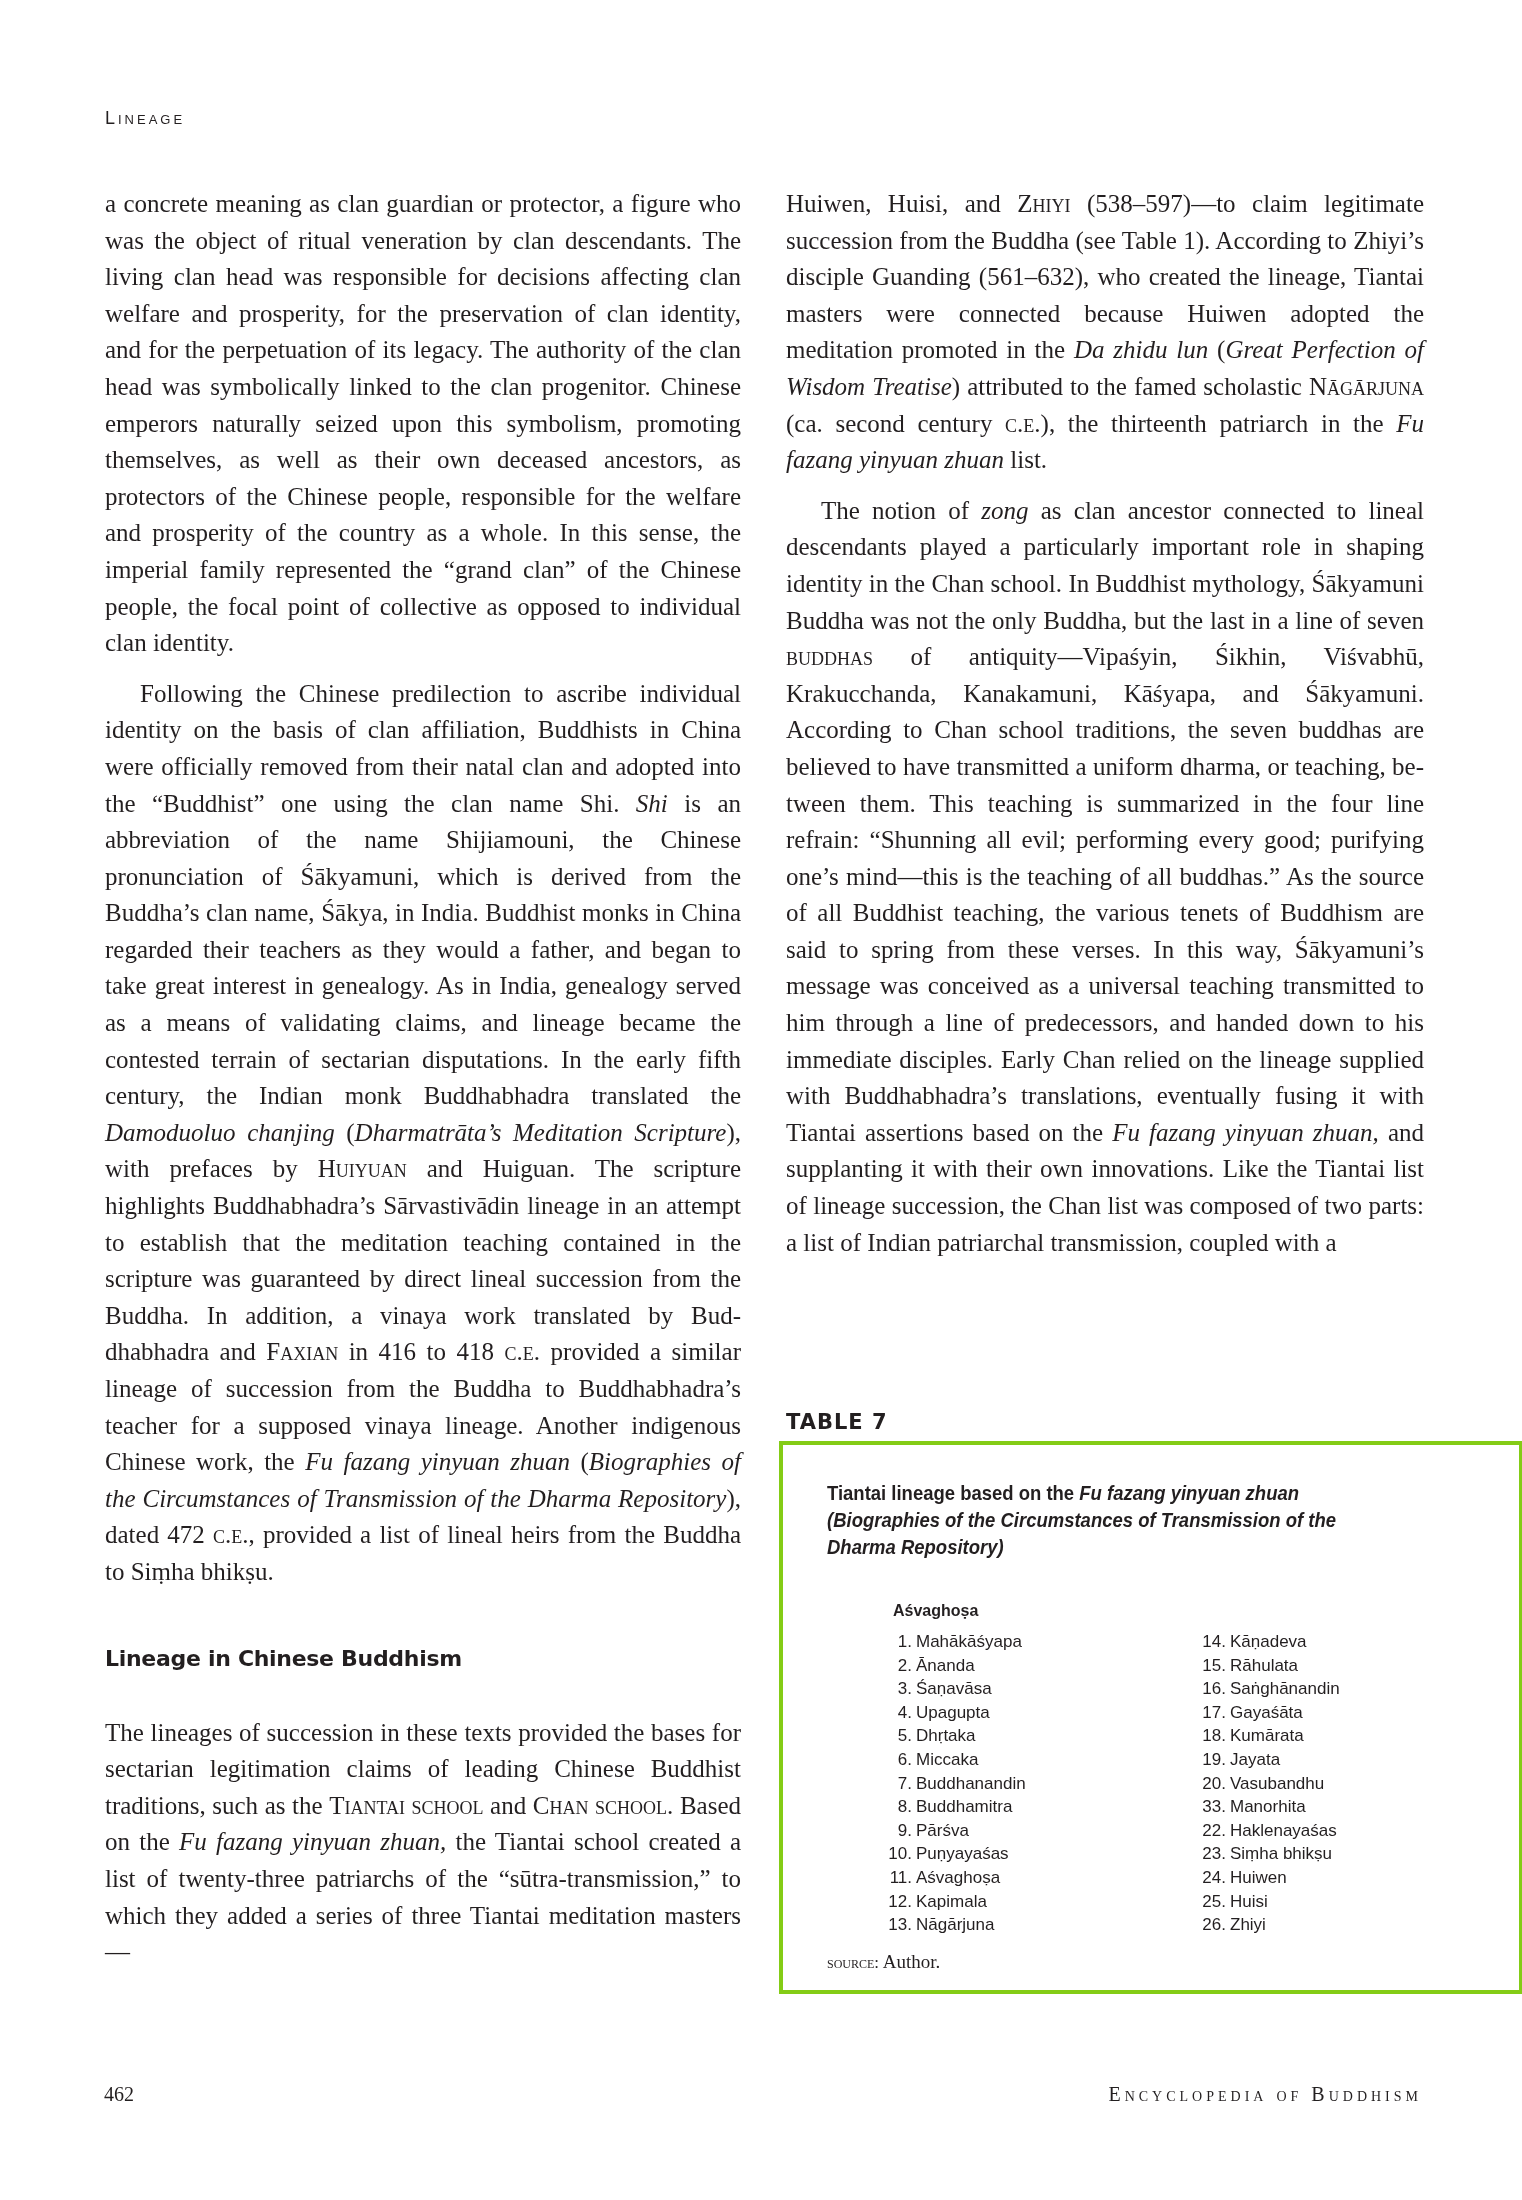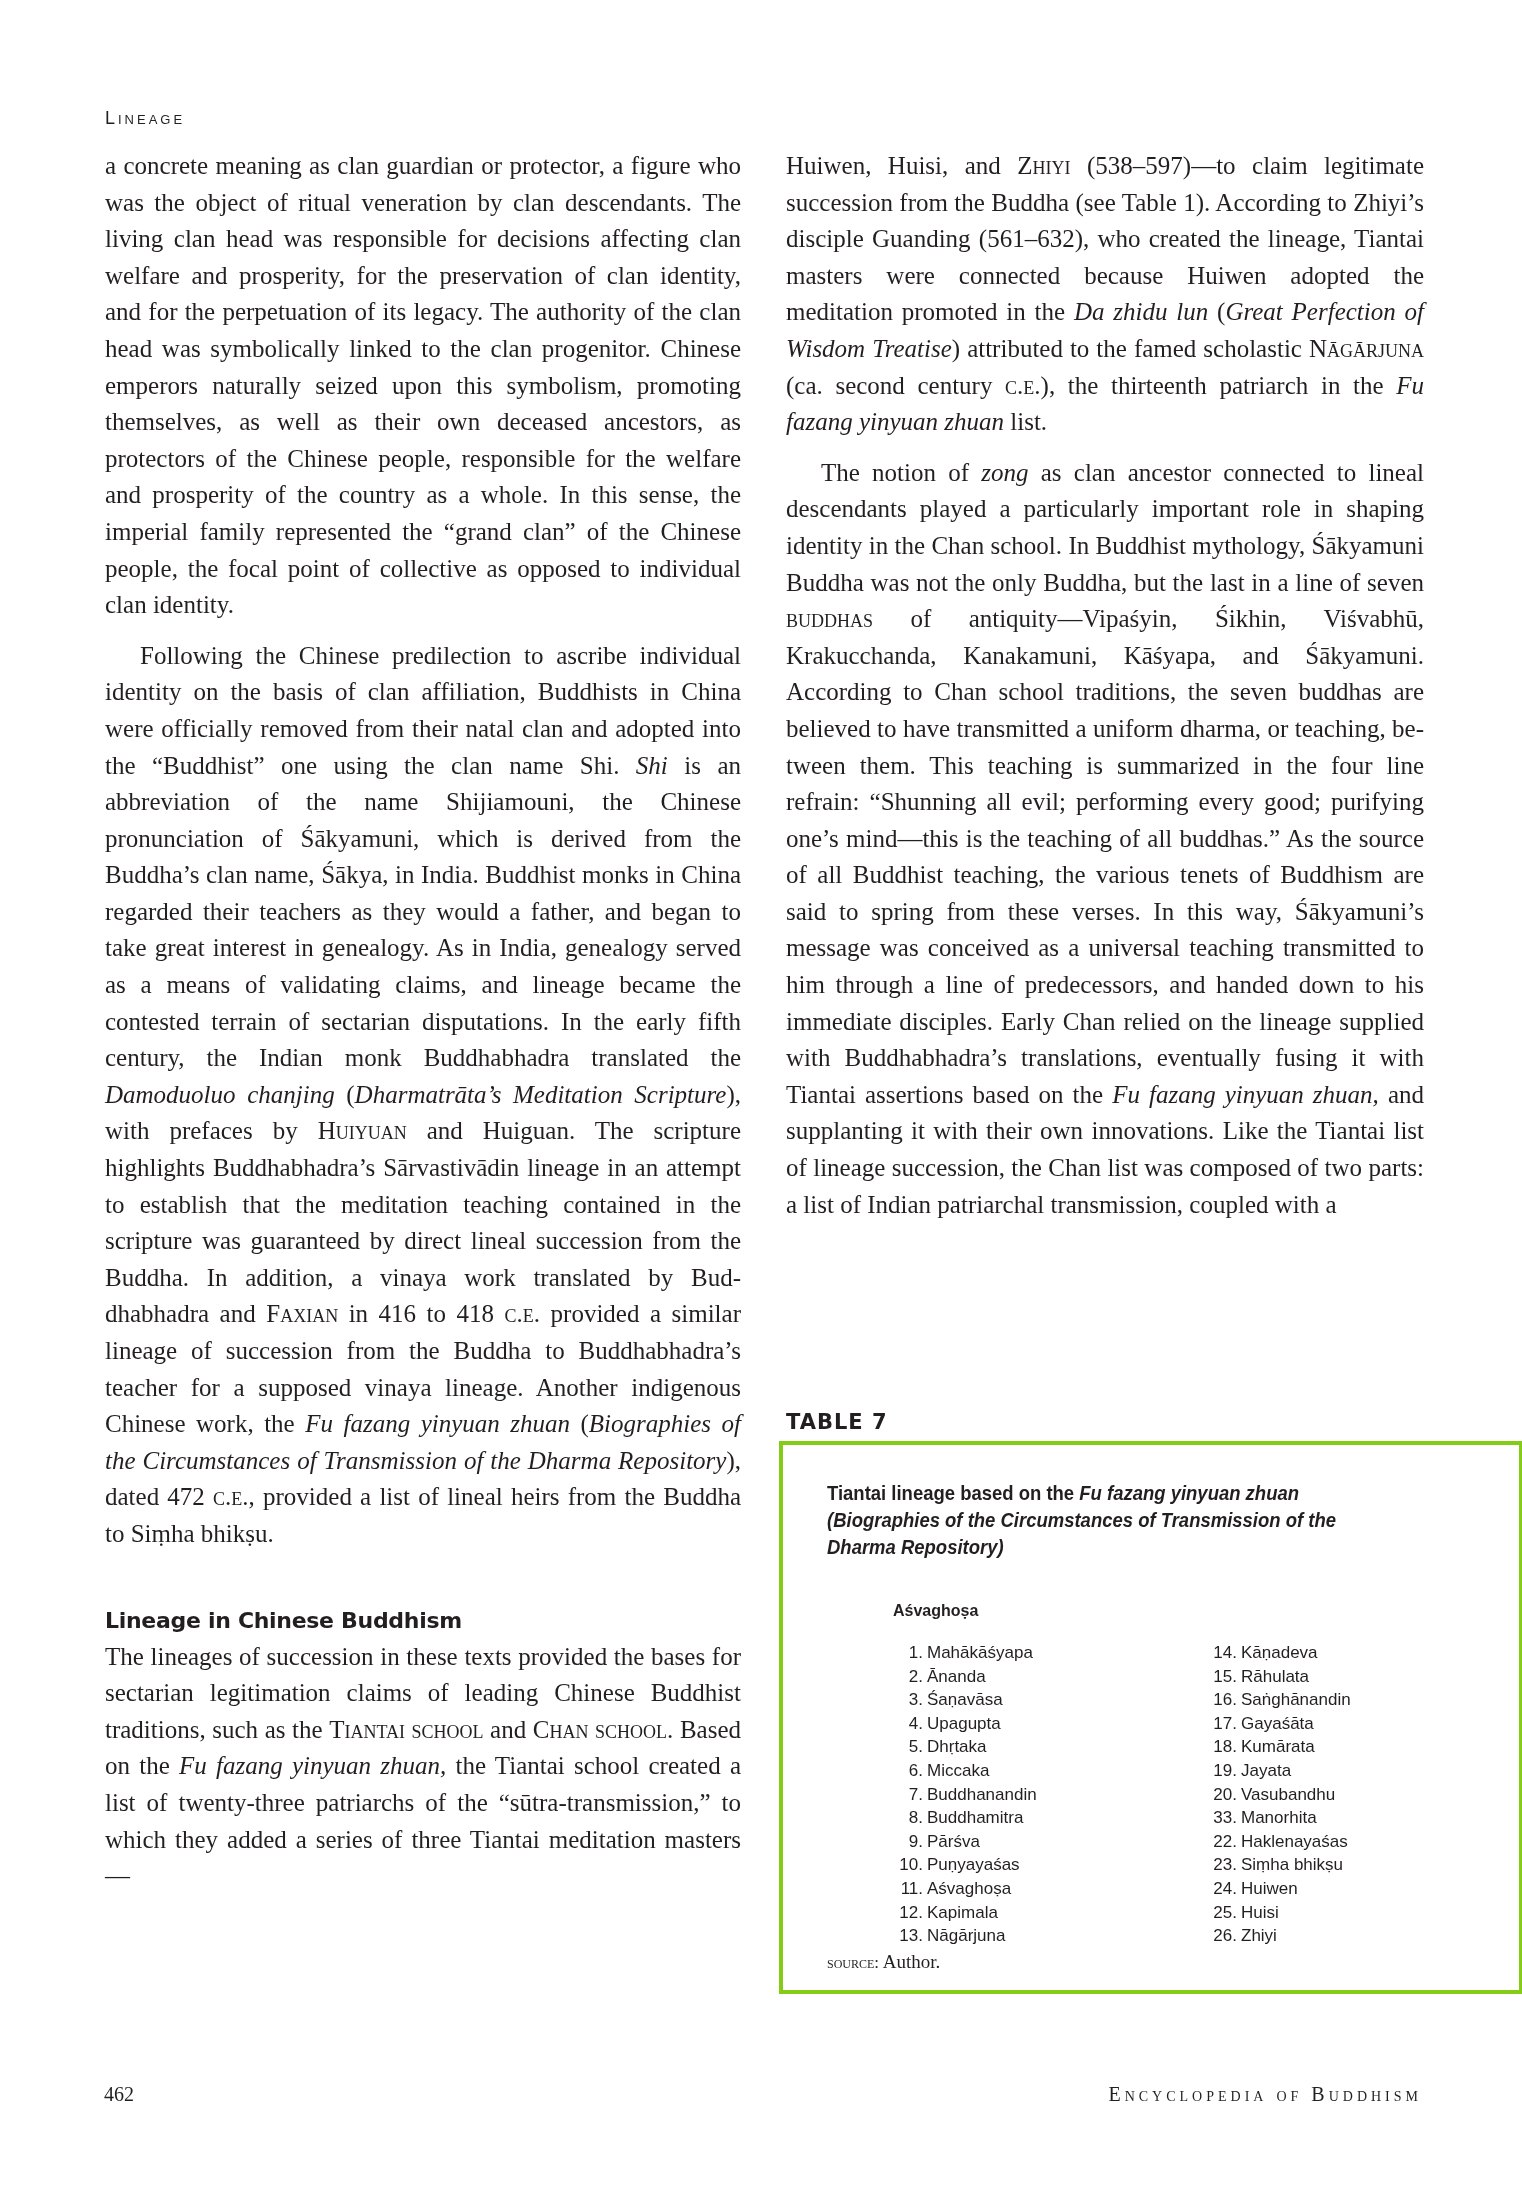--- a/index.html
+++ b/index.html
@@ -11,21 +11,21 @@
   }
   .col {
     position: absolute; top: 148px; width: 636px;
     font-family: "Liberation Serif", serif; font-size: 25px; line-height: 36.6px;
     text-align: justify; hyphens: manual;
   }
   .col-left { left: 105px; }
   .col-right { left: 786px; width: 638px; top: 148px; }
   .col p { margin: 0; }
   .col p + p { text-indent: 35px; margin-top: 14px; }
-  .col p.noindent { text-indent: 0; }
+  .col p.noindent { text-indent: 0; margin-top: 38px; }
   .sc { font-variant: small-caps; }
   .section-heading {
     font-family: "DejaVu Sans", sans-serif; font-weight: bold; font-size: 22px;
     margin: 50px 0 0 0; line-height: 36px; letter-spacing: -0.3px; text-align: left;
   }
   .section-heading + p { margin-top: 0; text-indent: 0; }
   .table-label {
     position: absolute; left: 786px; top: 1410px;
     font-family: "DejaVu Sans", sans-serif; font-weight: bold; font-size: 21px; letter-spacing: 1px;
   }
@@ -39,21 +39,21 @@
     transform: scaleX(0.88); transform-origin: left top; width: 640px;
   }
   .table-caption em { font-style: italic; }
   .table-root {
     position: absolute; left: 110px; top: 157px;
     font-family: "Liberation Sans", sans-serif; font-weight: bold; font-size: 16px;
   }
   .table-list {
     position: absolute; top: 185px;
     font-family: "Liberation Sans", sans-serif; font-size: 17px; line-height: 23.6px;
-    list-style: none; margin: 11px; padding: 0;
+    list-style: none; margin: 0; padding: 0;
   }
   .table-list.left { left: 101px; }
   .table-list.right { left: 415px; }
   .table-list li { white-space: nowrap; }
   .table-list .num { display: inline-block; width: 28px; text-align: right; margin-right: 4px; }
   .table-source {
     position: absolute; left: 44px; top: 506px;
     font-family: "Liberation Serif", serif; font-size: 19px;
   }
   .table-source .src-label { font-variant: small-caps; font-size: 17px; }

